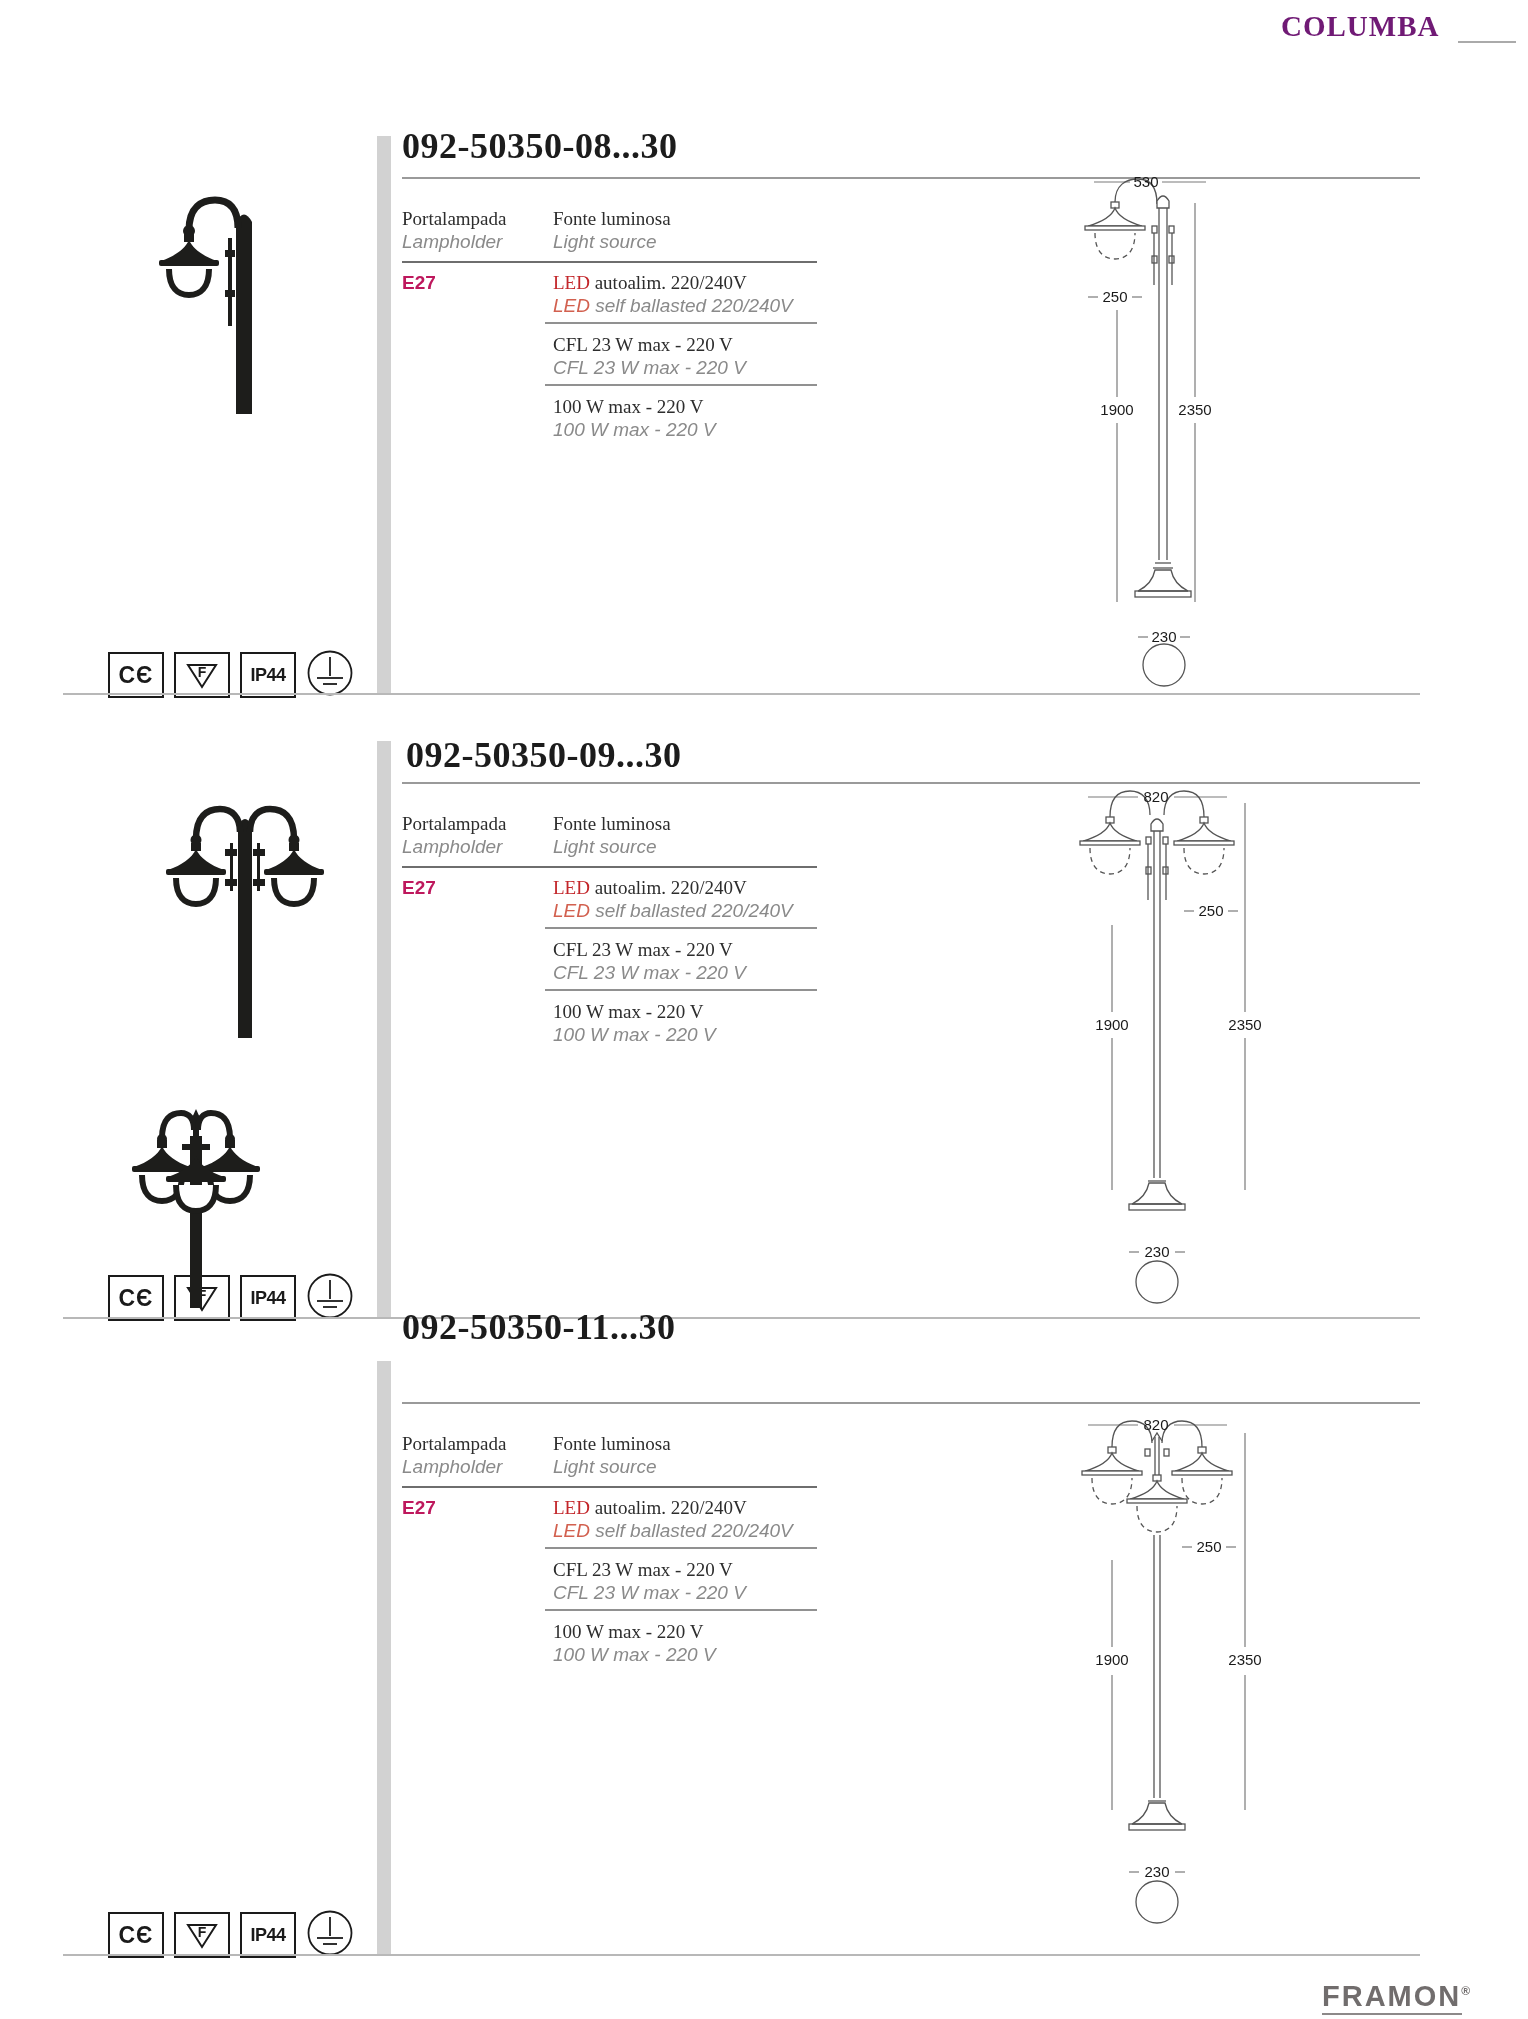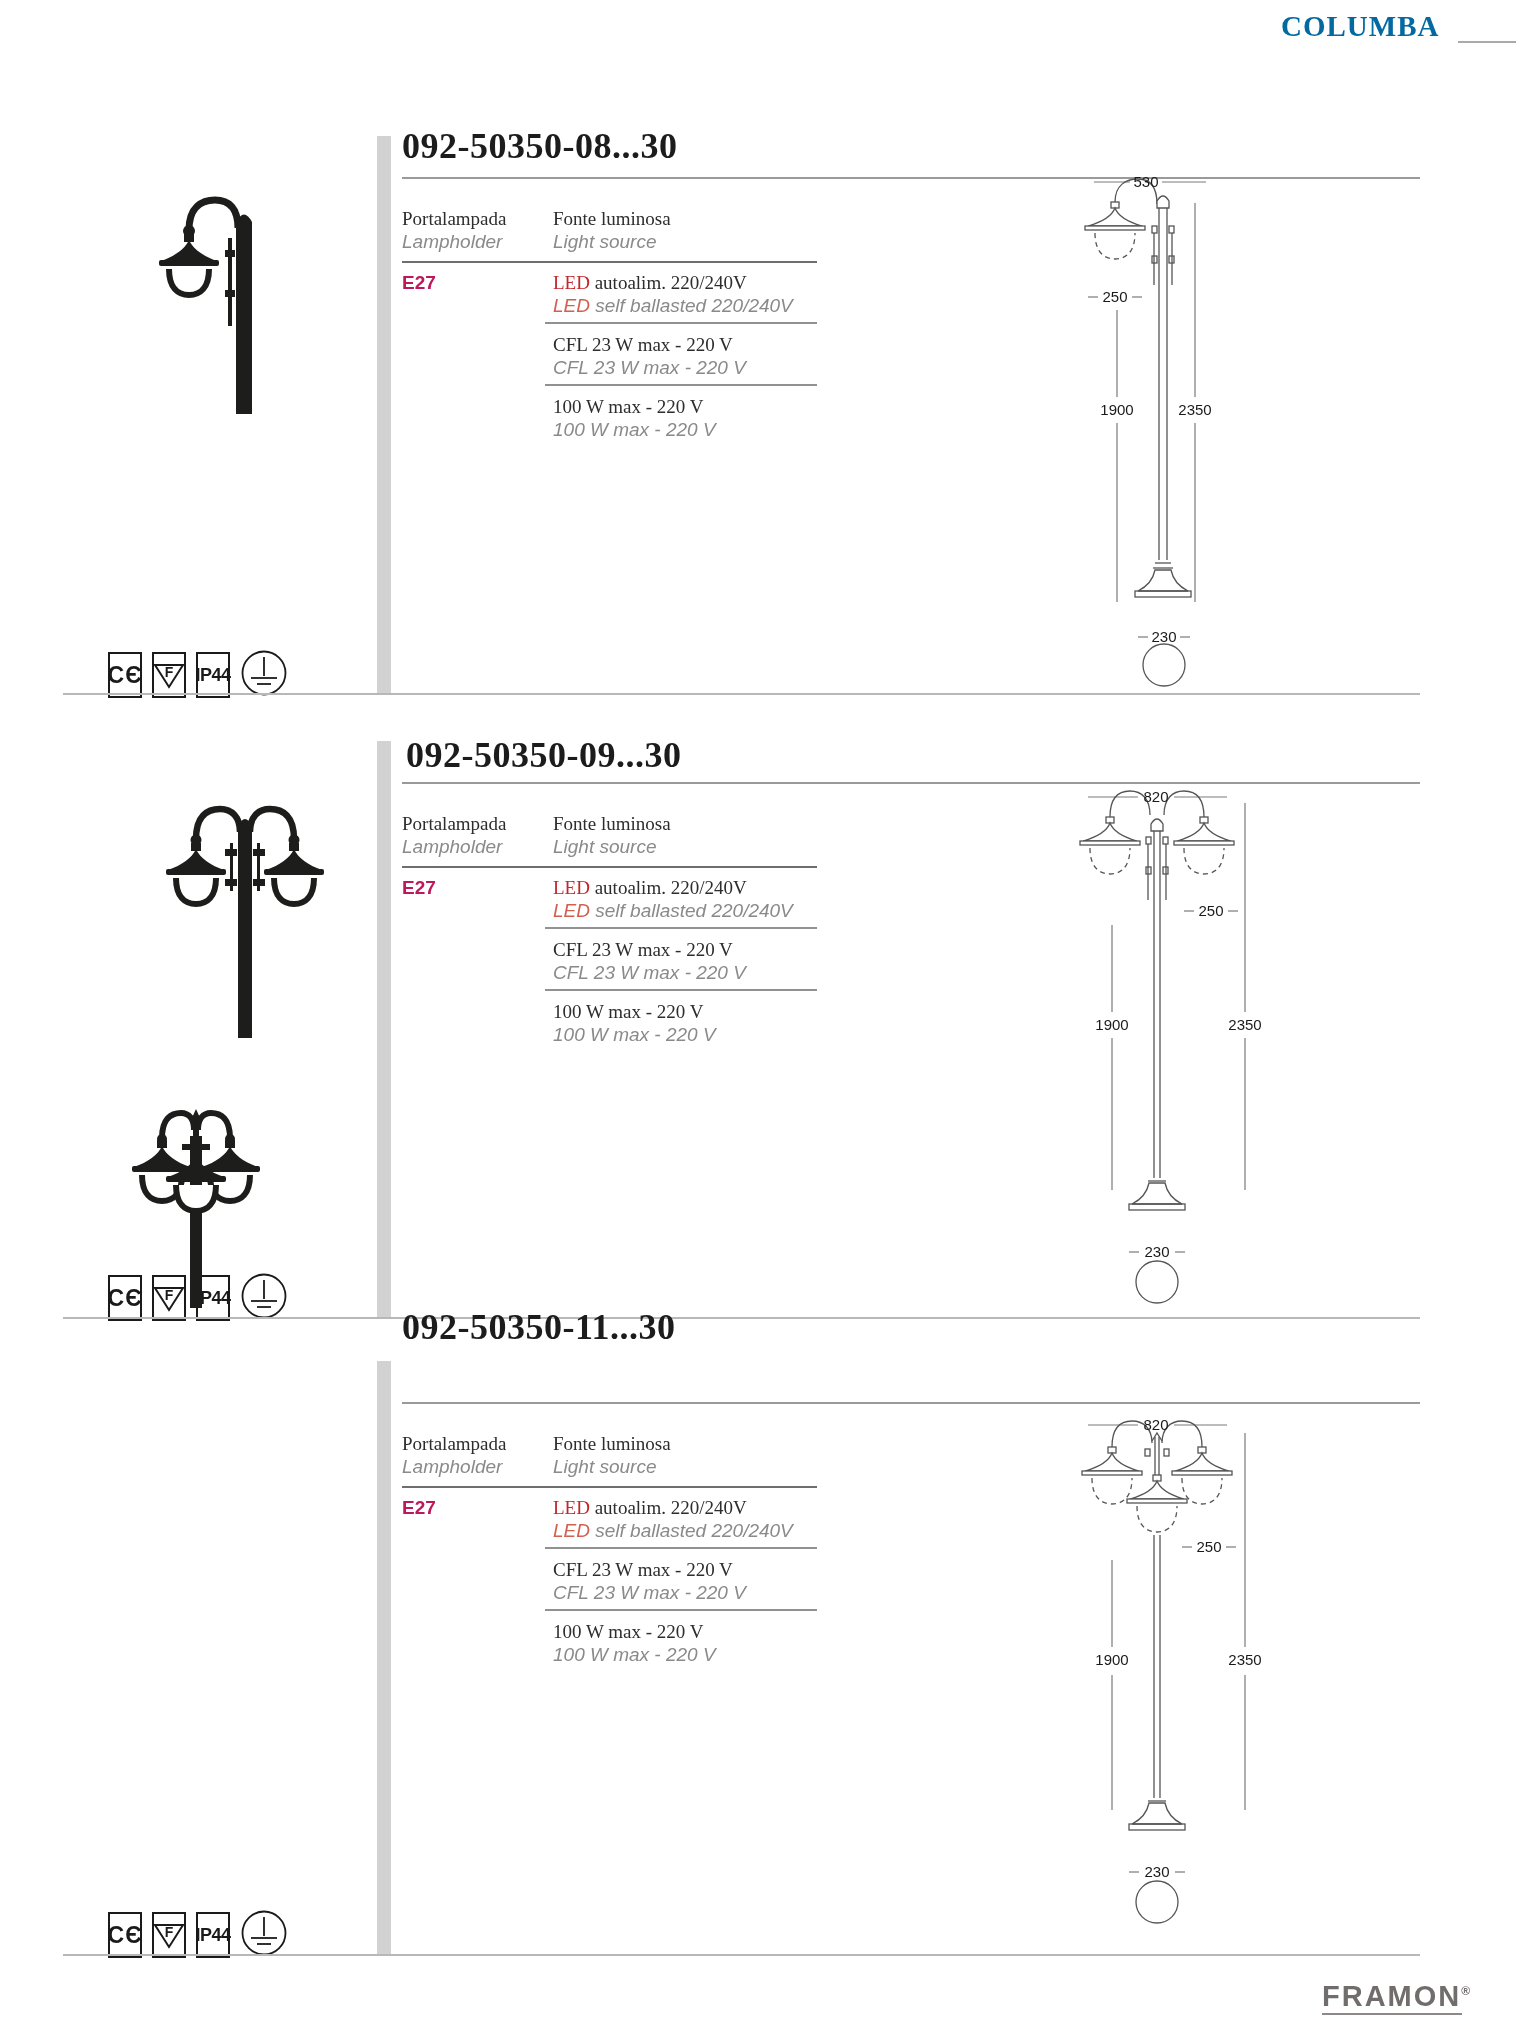--- a/index.html
+++ b/index.html
@@ -1,20 +1,20 @@
 <!DOCTYPE html>
 <html><head>
 <meta charset="utf-8">
 <style>
   html,body{margin:0;padding:0;background:#fff;}
   .page{position:relative;width:1528px;height:2019px;background:#fff;overflow:hidden;
         font-family:"Liberation Sans",sans-serif;}
   
   .brand{position:absolute;left:1281px;top:10px;font:700 29px "Liberation Serif",serif;
-         color:#0369a1;letter-spacing:1px;}
+         color:#701a75;letter-spacing:1px;}
   .brand-line{position:absolute;left:1458px;top:41px;width:58px;height:2px;background:#aaa;}
   .framon{position:absolute;left:1322px;top:1980px;font:800 29px "Liberation Sans",sans-serif;
           color:#716d6d;letter-spacing:2px;}
   .framon sup{font-size:12px;letter-spacing:0;}
   .framon-line{position:absolute;left:1322px;top:2013px;width:140px;height:2px;background:#8d8989;}
   
   .divider{position:absolute;left:63px;width:1357px;height:2px;background:#b8b8b8;}
   .graybar{position:absolute;left:377px;width:14px;background:#d2d2d2;}
   .code-head{position:absolute;left:402px;font:700 36px "Liberation Serif",serif;
              color:#1c1c1c;letter-spacing:0.5px;white-space:nowrap;}
@@ -25,21 +25,21 @@
   .t-it{color:#2d2d2d;font-family:Liberation Serif, serif;} 
   .t-en{color:#8a8a8a;font-style:italic;}
   .t-bold{font-weight:700;color:#be185d;}
   .led-red{color:#c3272b;}
   .led-red-it{color:#d2604f;font-style:italic;}
   .sep{position:absolute;height:2px;background:#919191;}
   .sep-h{left:402px;width:415px;background:#6e6e6e;}
   .sep-r{left:545px;width:272px;}
   
   .certs{position:absolute;left:108px;display:flex;gap:10px;align-items:center;}
-  .cert-box{width:34px;height:46px;border:2.5px solid #1a1a1a;background:#fff;box-sizing:border-box;
+  .cert-box{width:56px;height:46px;border:2.5px solid #1a1a1a;background:#fff;box-sizing:border-box;
             display:flex;align-items:center;justify-content:center;}
   .ce-text{font-weight:700;font-size:23px;color:#1a1a1a;letter-spacing:1px;}
   .ip-text{font-weight:700;font-size:18px;color:#1a1a1a;letter-spacing:-0.5px;}
   
   .draw text{font:15px "Liberation Sans",sans-serif;fill:#1a1a1a;text-anchor:middle;}
   svg{position:absolute;overflow:visible;}
 </style>
 </head>
 <body>
 

